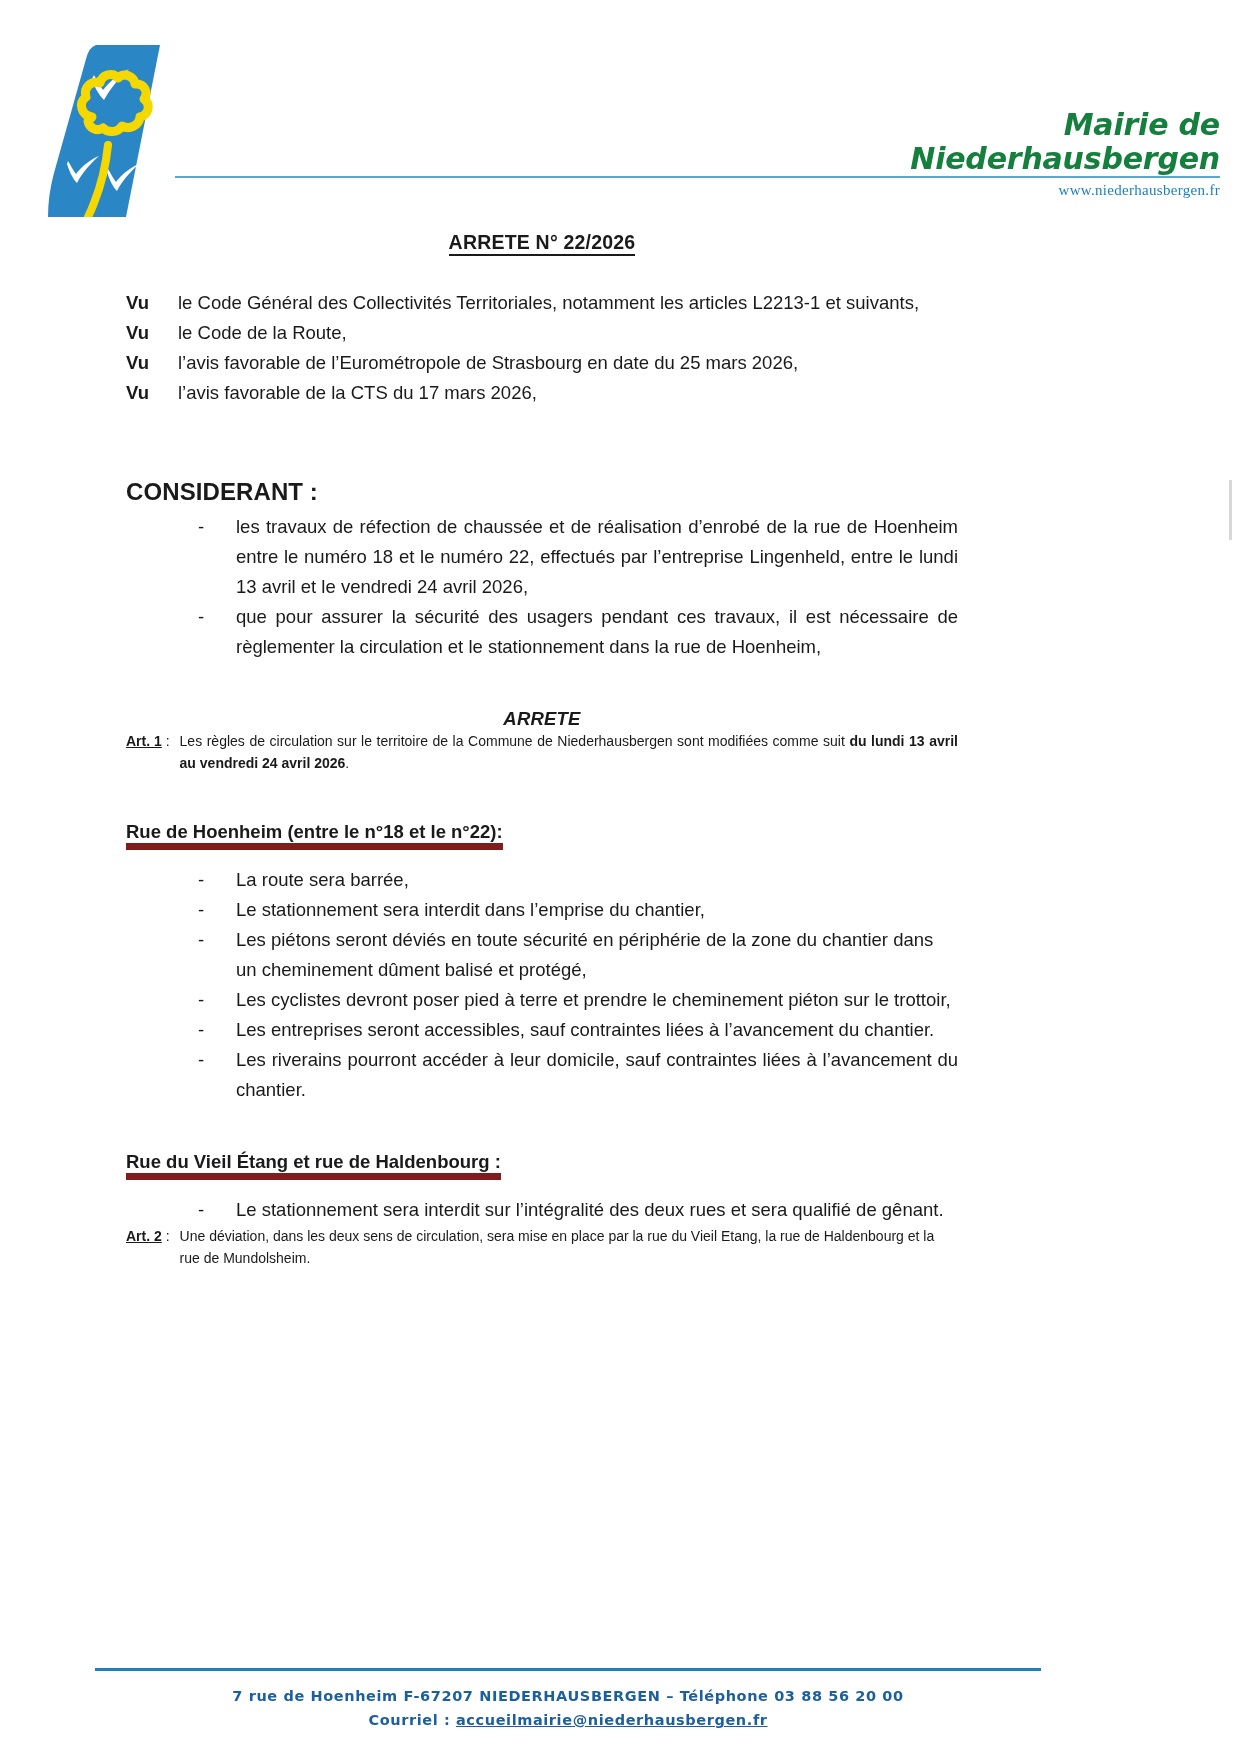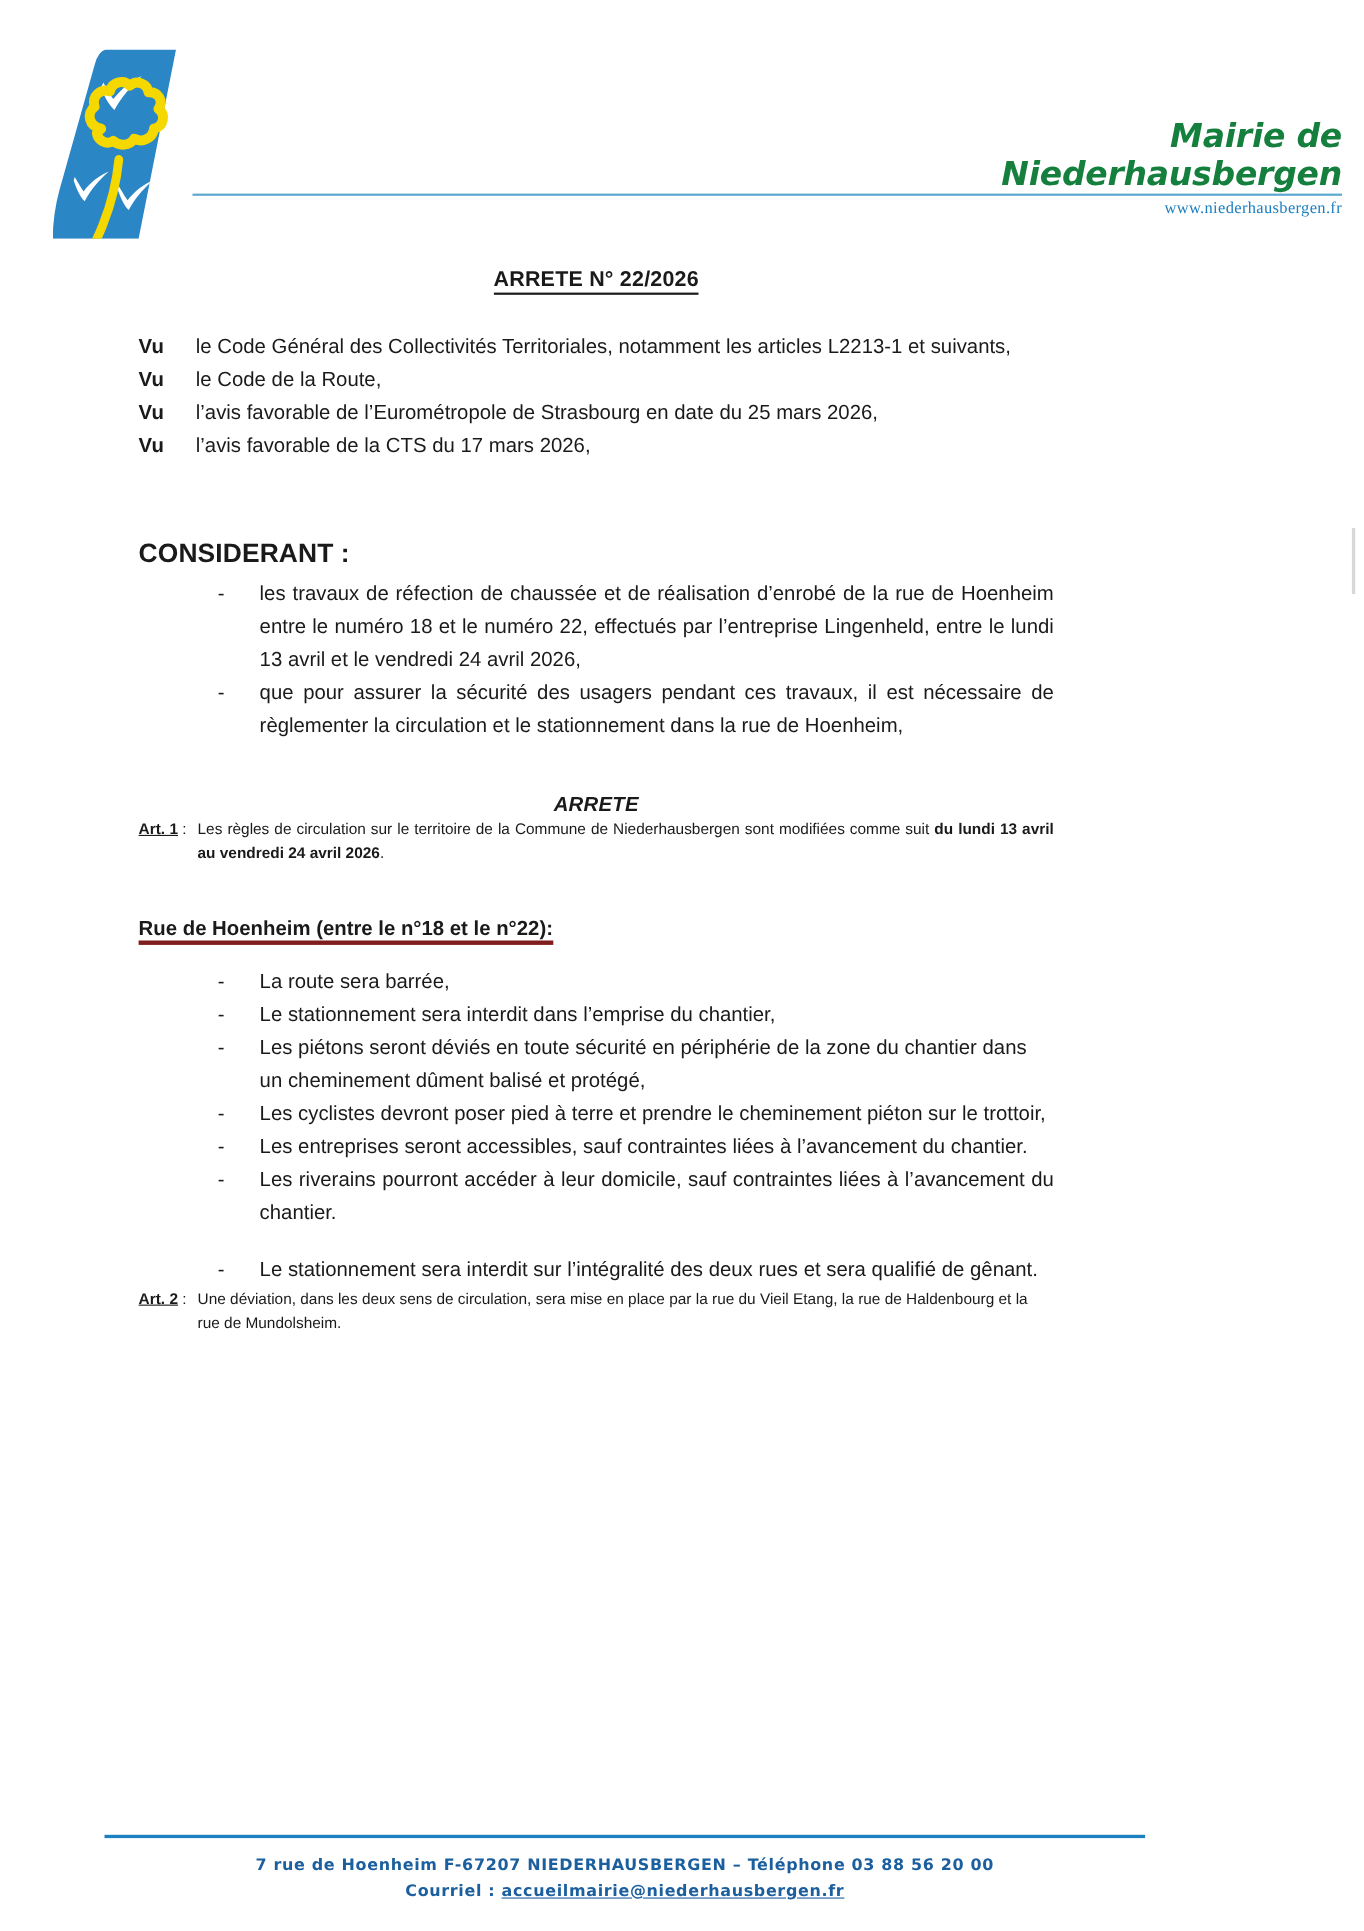--- a/index.html
+++ b/index.html
@@ -69,21 +69,21 @@
     font-size: 15px;
     color: #1c7fc0;
     letter-spacing: 0.3px;
     white-space: nowrap;
   }
 
   
   .content {
     position: absolute;
     left: 0;
-    top: 215px;
+    top: 203px;
     width: 1084px;
     padding: 0 126px 0 126px;
     box-sizing: border-box;
   }
 
   .doc-title {
     text-align: center;
     font-weight: bold;
     font-size: 19.5px;
     letter-spacing: 0.2px;
@@ -181,21 +181,21 @@
   }
   .art-text.nojustify { text-align: left; }
   .art-text b { font-weight: bold; }
 
   .section-head {
     font-weight: bold;
     font-size: 18.5px;
     margin-top: 46px;
   }
   .section-head span {
-    border-bottom: 4px solid #7f1d1d;
+    border-bottom: 7px solid #7f1d1d;
     padding-bottom: 1px;
   }
 
   .sub-list {
     margin-top: 22px;
     padding-left: 72px;
   }
 
   
   .footer {
@@ -347,20 +347,23 @@
       <div class="dash-item">
         <div class="dash-mark">-</div>
         <div class="dash-text">Les entreprises seront accessibles, sauf contraintes liées à l’avancement du chantier.</div>
       </div>
       <div class="dash-item">
         <div class="dash-mark">-</div>
         <div class="dash-text">Les riverains pourront accéder à leur domicile, sauf contraintes liées à l’avancement du chantier.</div>
       </div>
     </div>
 
+    <div class="section-head">
+      <span>Rue du Vieil Étang et rue de Haldenbourg :</span>
+    </div>
 
     <div class="sub-list">
       <div class="dash-item">
         <div class="dash-mark">-</div>
         <div class="dash-text">Le stationnement sera interdit sur l’intégralité des deux rues et sera qualifié de gênant.</div>
       </div>
     </div>
 
     <div class="art-row">
       <div class="art-label">

